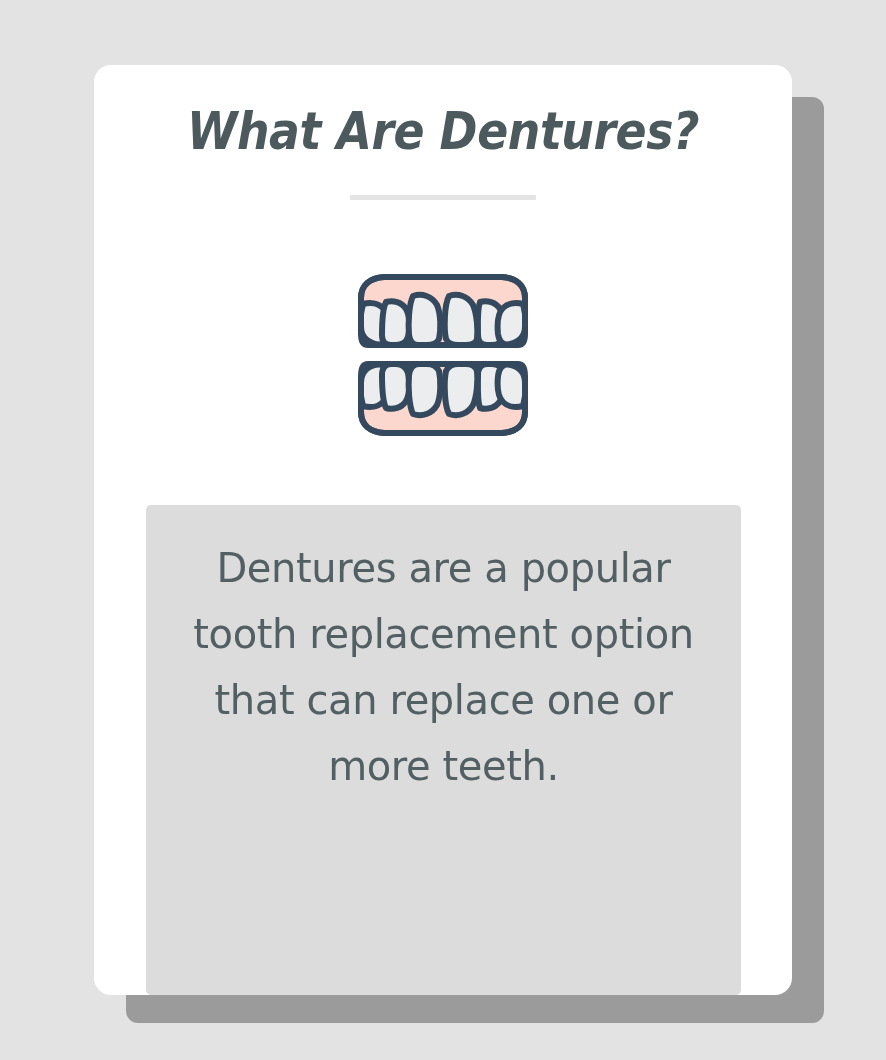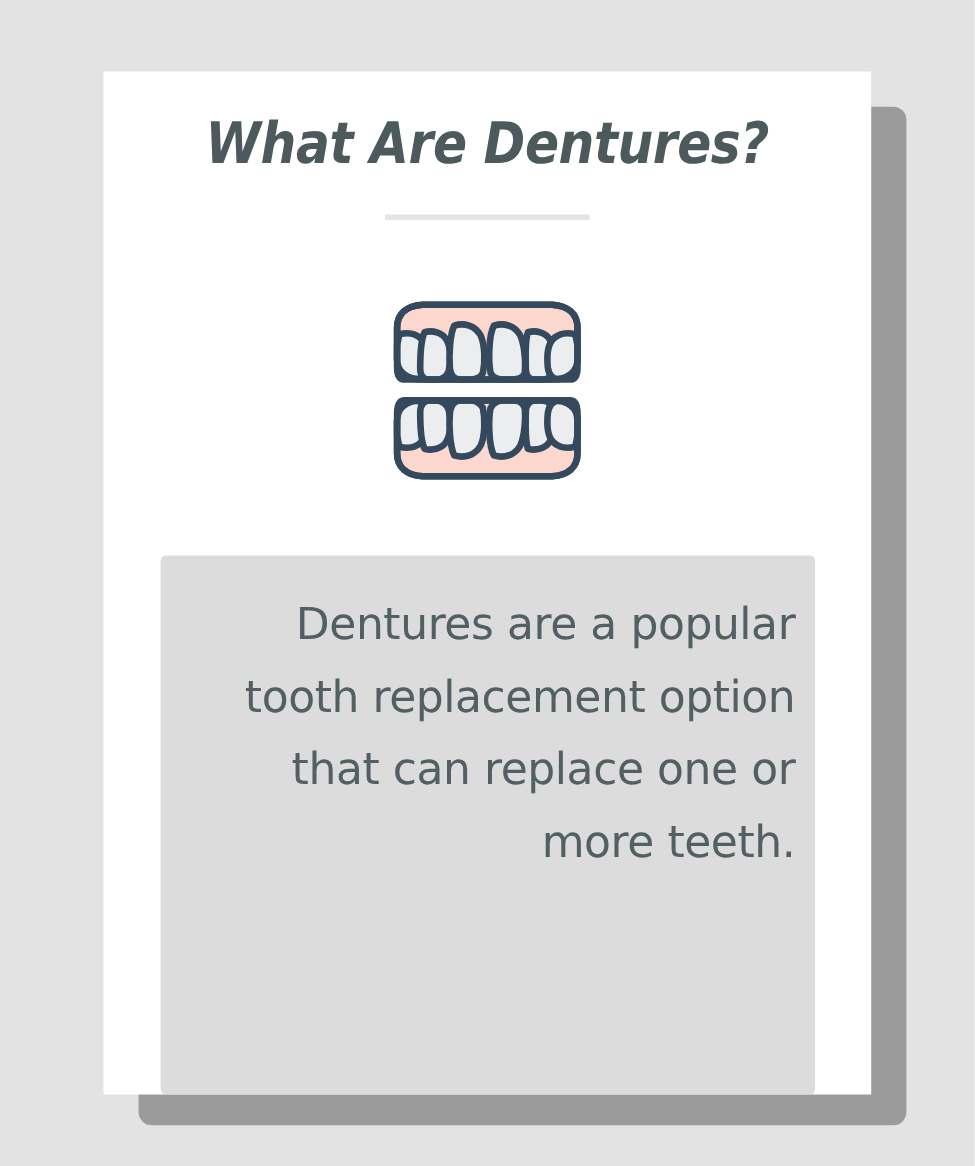--- a/index.html
+++ b/index.html
@@ -37,21 +37,21 @@
   }
 
   
   .card {
     position: absolute;
     left: 94px;
     top: 65px;
     width: 698px;
     height: 930px;
     background: #ffffff;
-    border-radius: 0;
+    border-radius: 17px;
     overflow: hidden;
   }
 
   
   .card-title {
     position: absolute;
     left: 0;
     top: 0;
     width: 698px;
     text-align: center;
@@ -103,21 +103,21 @@
     background: #dcdcdc;
     border-radius: 5px;
   }
   .body-text {
     position: absolute;
     left: 0;
     top: 30px;
     width: 595px;
     padding: 0 18px;
     box-sizing: border-box;
-    text-align: right;
+    text-align: center;
     font-family: "DejaVu Sans", sans-serif;
     font-size: 40px;
     font-weight: normal;
     line-height: 66px;
     color: #526064;
     letter-spacing: -0.4px;
   }
 </style>
 </head>
 <body>

